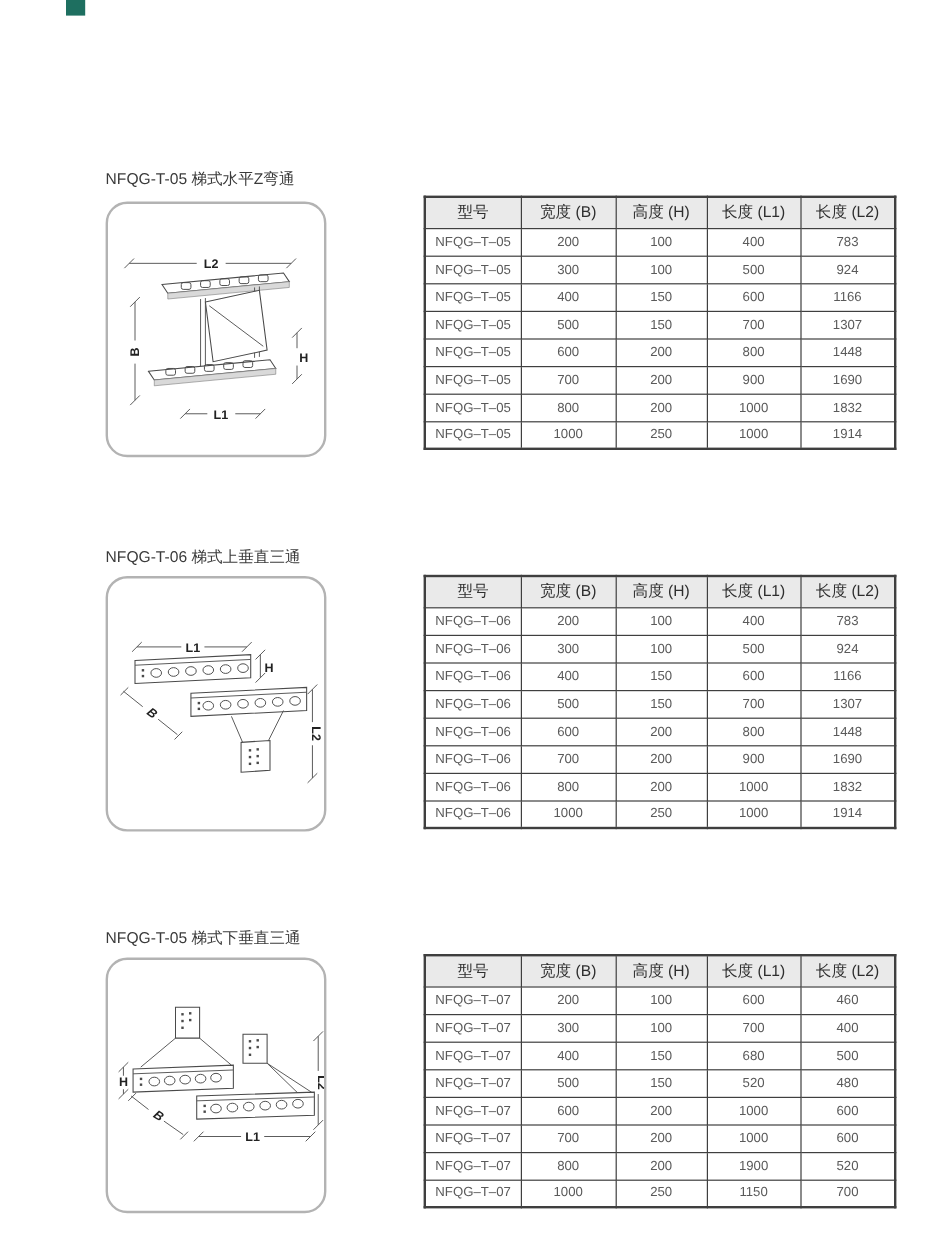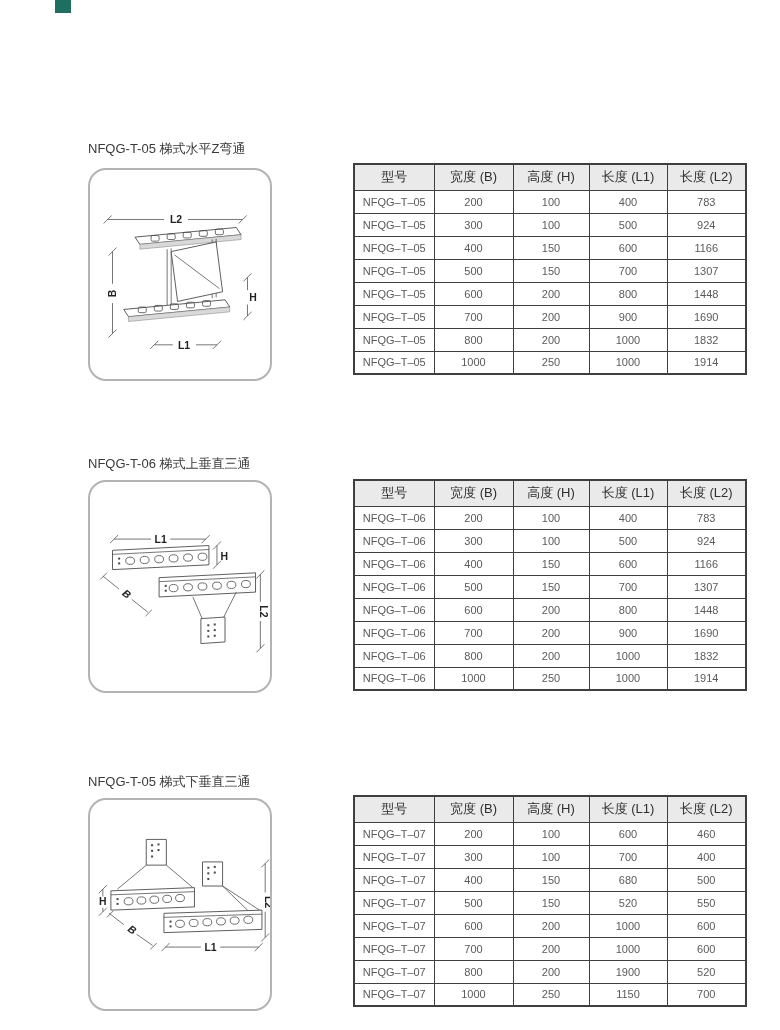--- a/index.html
+++ b/index.html
@@ -461,21 +461,21 @@
             <td>400</td>
             <td>150</td>
             <td>680</td>
             <td>500</td>
           </tr>
           <tr>
             <td>NFQG–T–07</td>
             <td>500</td>
             <td>150</td>
             <td>520</td>
-            <td>550</td>
+            <td>480</td>
           </tr>
           <tr>
             <td>NFQG–T–07</td>
             <td>600</td>
             <td>200</td>
             <td>1000</td>
             <td>600</td>
           </tr>
           <tr>
             <td>NFQG–T–07</td>

